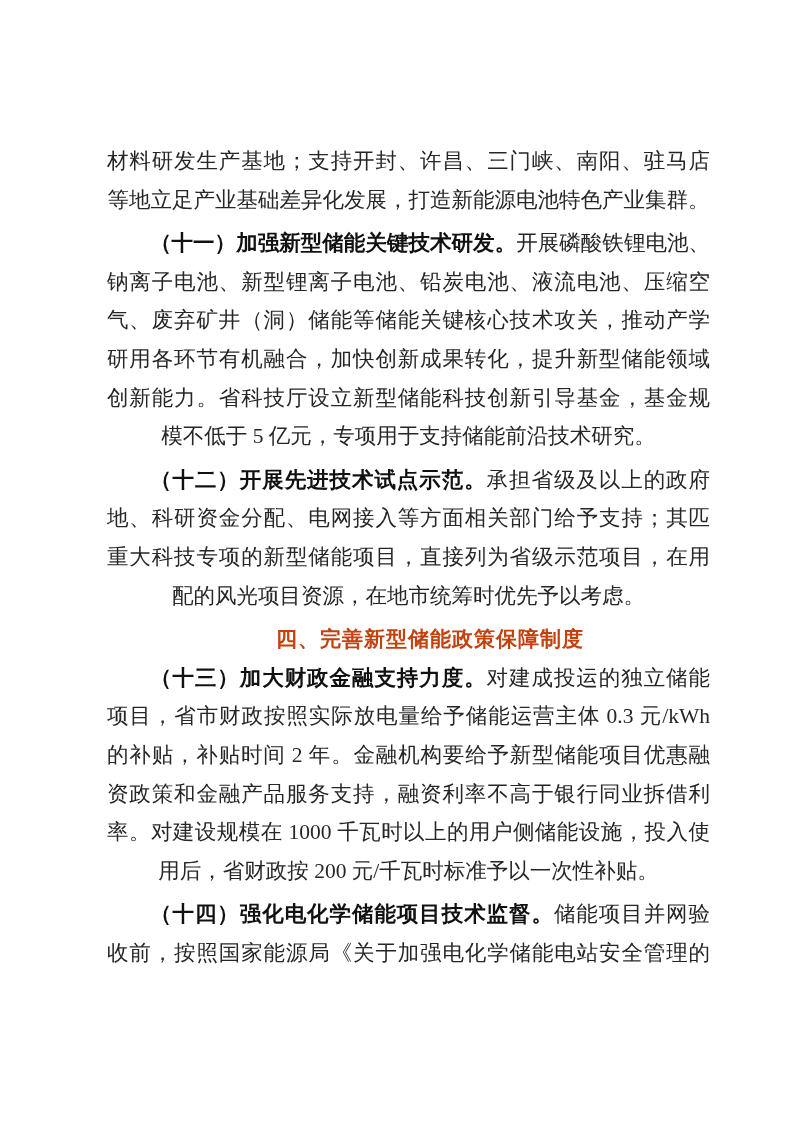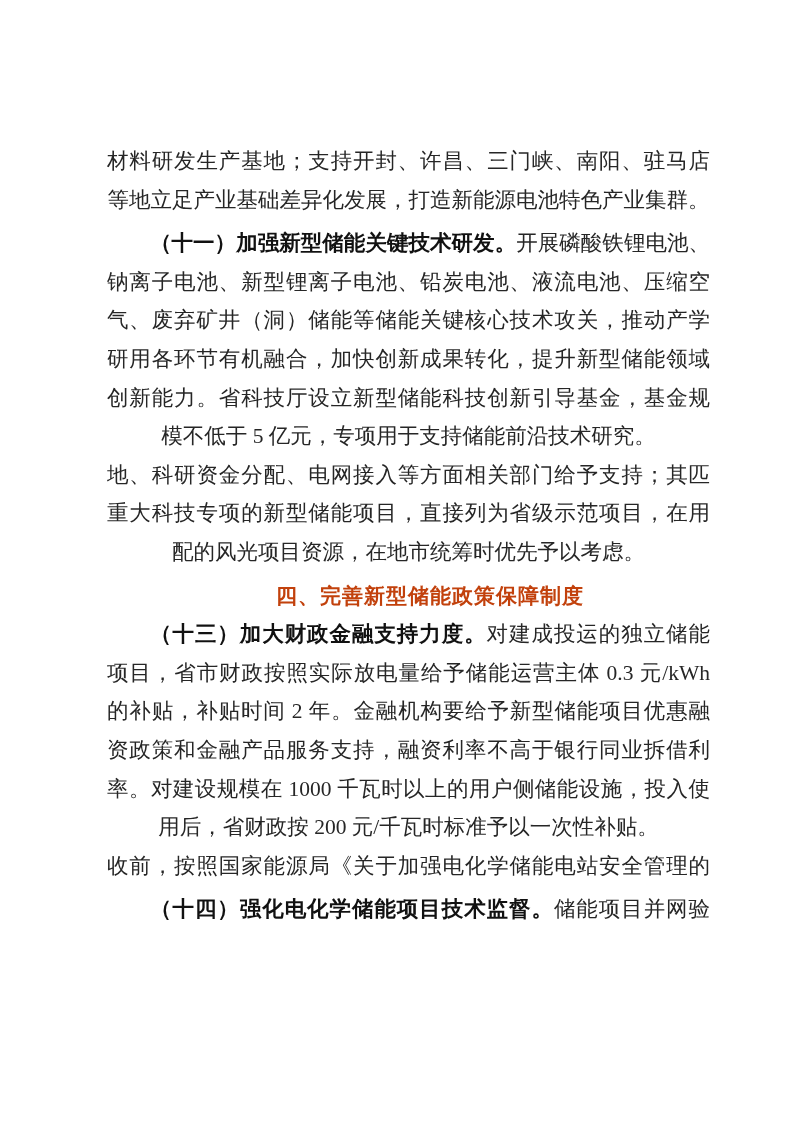--- a/index.html
+++ b/index.html
@@ -75,20 +75,21 @@
     <div class="line justify"><span class="bold-seg"></span><span>钠离子电池、新型锂离子电池、铅炭电池、液流电池、压缩空</span></div>
 
     <div class="line justify"><span class="bold-seg"></span><span>气、废弃矿井（洞）储能等储能关键核心技术攻关，推动产学</span></div>
 
     <div class="line justify"><span class="bold-seg"></span><span>研用各环节有机融合，加快创新成果转化，提升新型储能领域</span></div>
 
     <div class="line justify"><span class="bold-seg"></span><span>创新能力。省科技厅设立新型储能科技创新引导基金，基金规</span></div>
 
     <div class="line"><span class="bold-seg"></span><span>模不低于 5 亿元，专项用于支持储能前沿技术研究。</span></div>
 
+    <div class="line justify indent space"><span class="bold-seg">（十二）开展先进技术试点示范。</span><span>承担省级及以上的政府</span></div>
 
     <div class="line justify"><span class="bold-seg"></span><span>地、科研资金分配、电网接入等方面相关部门给予支持；其匹</span></div>
 
     <div class="line justify"><span class="bold-seg"></span><span>重大科技专项的新型储能项目，直接列为省级示范项目，在用</span></div>
 
     <div class="line"><span class="bold-seg"></span><span>配的风光项目资源，在地市统筹时优先予以考虑。</span></div>
 
     <div class="line indent space hei"><span class="bold-seg">四、完善新型储能政策保障制度</span><span></span></div>
 
     <div class="line justify indent"><span class="bold-seg">（十三）加大财政金融支持力度。</span><span>对建成投运的独立储能</span></div>
@@ -96,20 +97,20 @@
     <div class="line justify"><span class="bold-seg"></span><span>项目，省市财政按照实际放电量给予储能运营主体 0.3 元/kWh</span></div>
 
     <div class="line justify"><span class="bold-seg"></span><span>的补贴，补贴时间 2 年。金融机构要给予新型储能项目优惠融</span></div>
 
     <div class="line justify"><span class="bold-seg"></span><span>资政策和金融产品服务支持，融资利率不高于银行同业拆借利</span></div>
 
     <div class="line justify"><span class="bold-seg"></span><span>率。对建设规模在 1000 千瓦时以上的用户侧储能设施，投入使</span></div>
 
     <div class="line"><span class="bold-seg"></span><span>用后，省财政按 200 元/千瓦时标准予以一次性补贴。</span></div>
 
+    <div class="line justify indent space"><span class="bold-seg">（十四）强化电化学储能项目技术监督。</span><span>储能项目并网验</span></div>
+
     <div class="line justify"><span class="bold-seg"></span><span>收前，按照国家能源局《关于加强电化学储能电站安全管理的</span></div>
-
-    <div class="line justify indent space"><span class="bold-seg">（十四）强化电化学储能项目技术监督。</span><span>储能项目并网验</span></div>
 
   </div>
 
   <div class="page-number">5</div>
 </div>
 
 </body></html>

